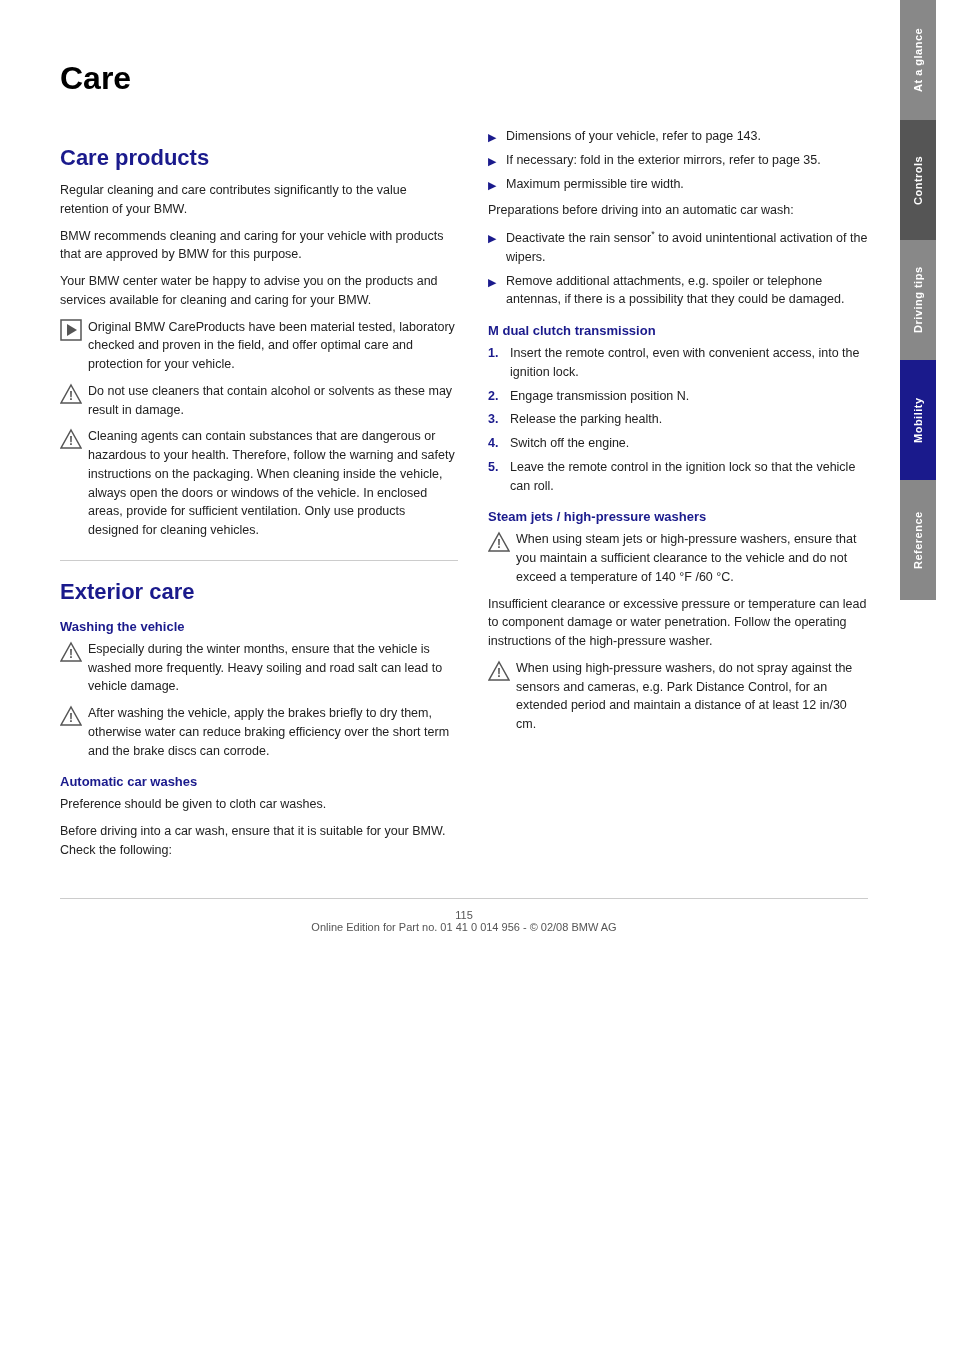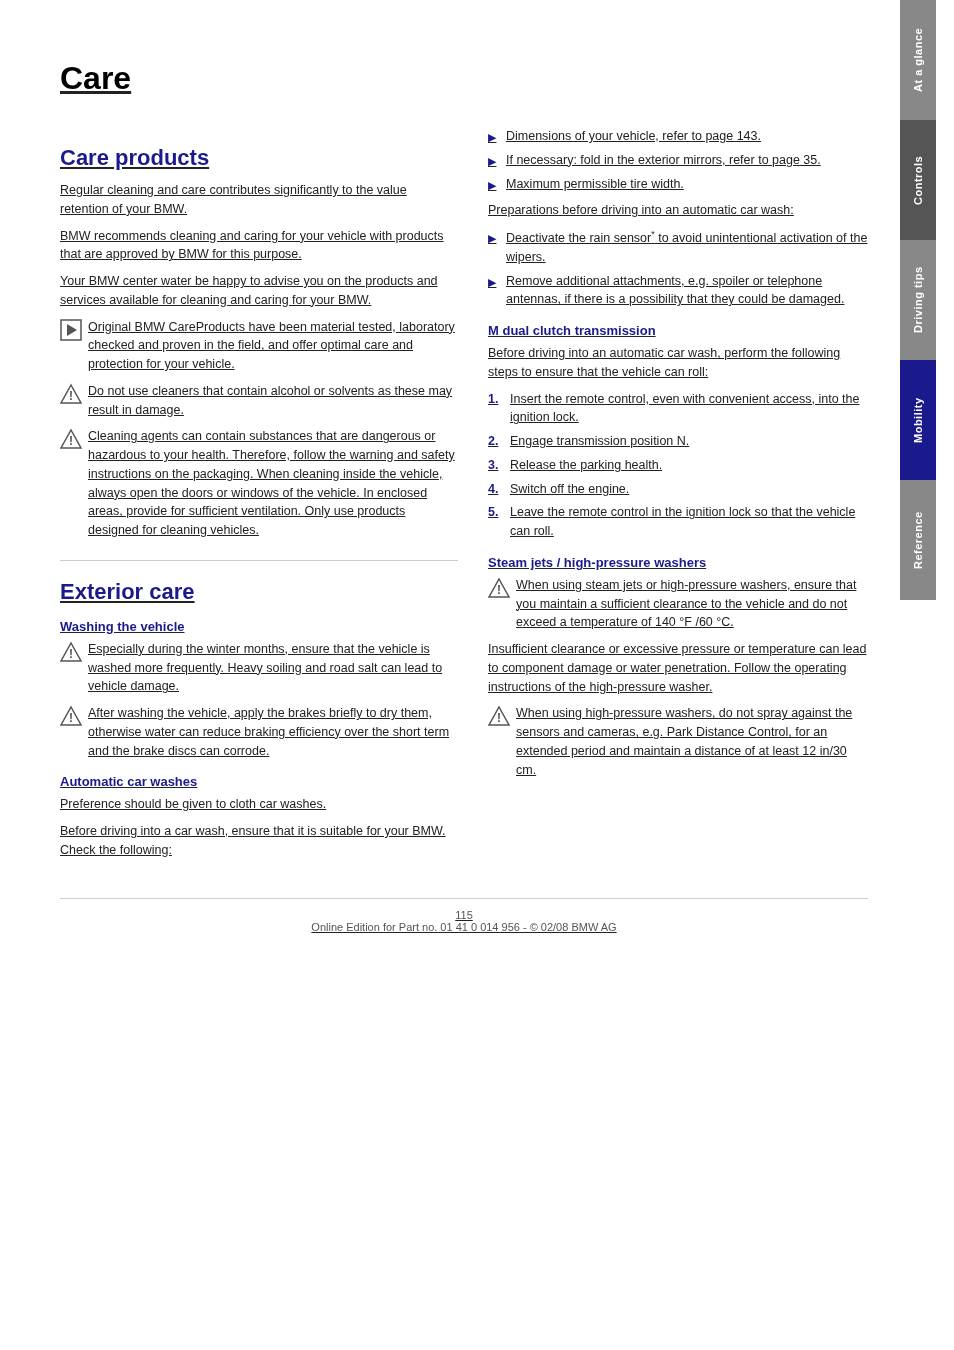--- a/index.html
+++ b/index.html
@@ -11,21 +11,20 @@
       width: 954px;
       min-height: 1350px;
       position: relative;
     }
 
     .page-container {
       display: flex;
       width: 936px;
       min-height: 1350px;
       position: relative;
-      text-decoration: underline;
     }
 
     
     .sidebar {
       width: 36px;
       position: absolute;
       right: 0;
       top: 0;
       bottom: 0;
       display: flex;
@@ -331,21 +330,20 @@
             <span>Deactivate the rain sensor<sup>*</sup> to avoid unintentional activation of the wipers.</span>
           </li>
           <li>
             <span class="tri-bullet">▶</span>
             <span>Remove additional attachments, e.g. spoiler or telephone antennas, if there is a possibility that they could be damaged.</span>
           </li>
         </ul>
 
         <div class="subsection-heading">M dual clutch transmission</div>
 
-        <p class="body-text">Before driving into an automatic car wash, perform the following steps to ensure that the vehicle can roll:</p>
 
         <ol class="numbered-list">
           <li>
             <span class="num-label">1.</span>
             <span>Insert the remote control, even with convenient access, into the ignition lock.</span>
           </li>
           <li>
             <span class="num-label">2.</span>
             <span>Engage transmission position N.</span>
           </li>

